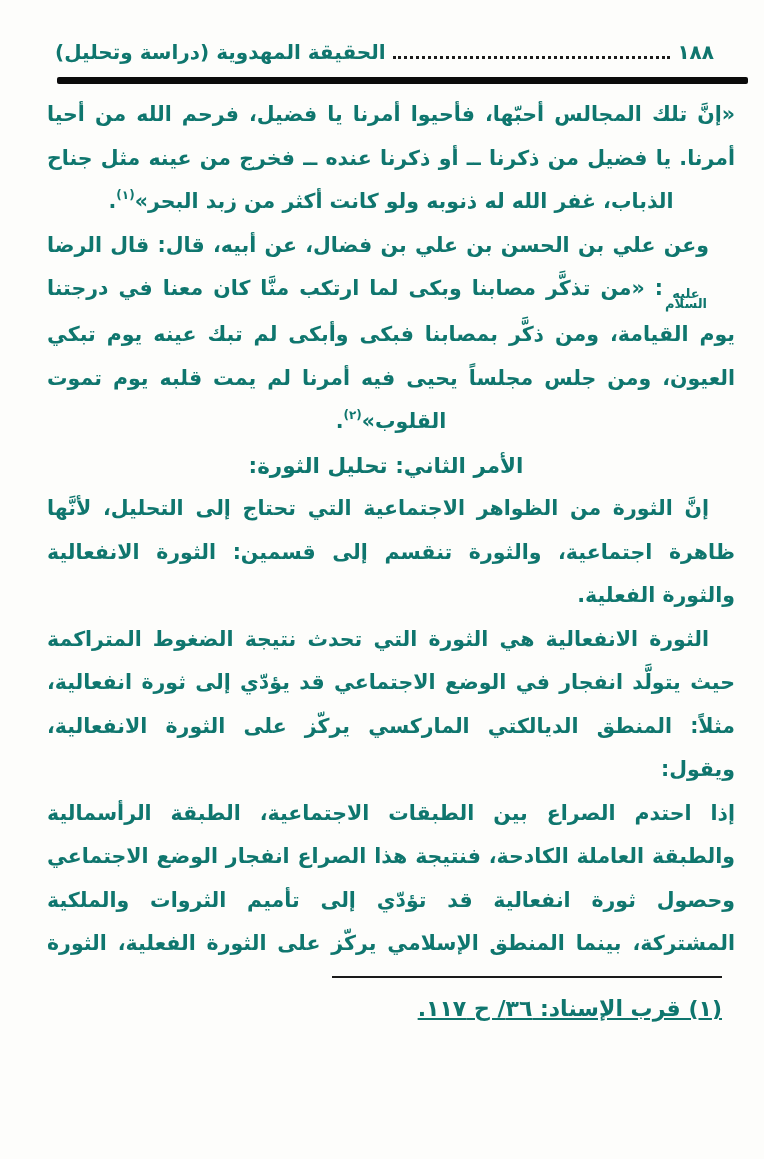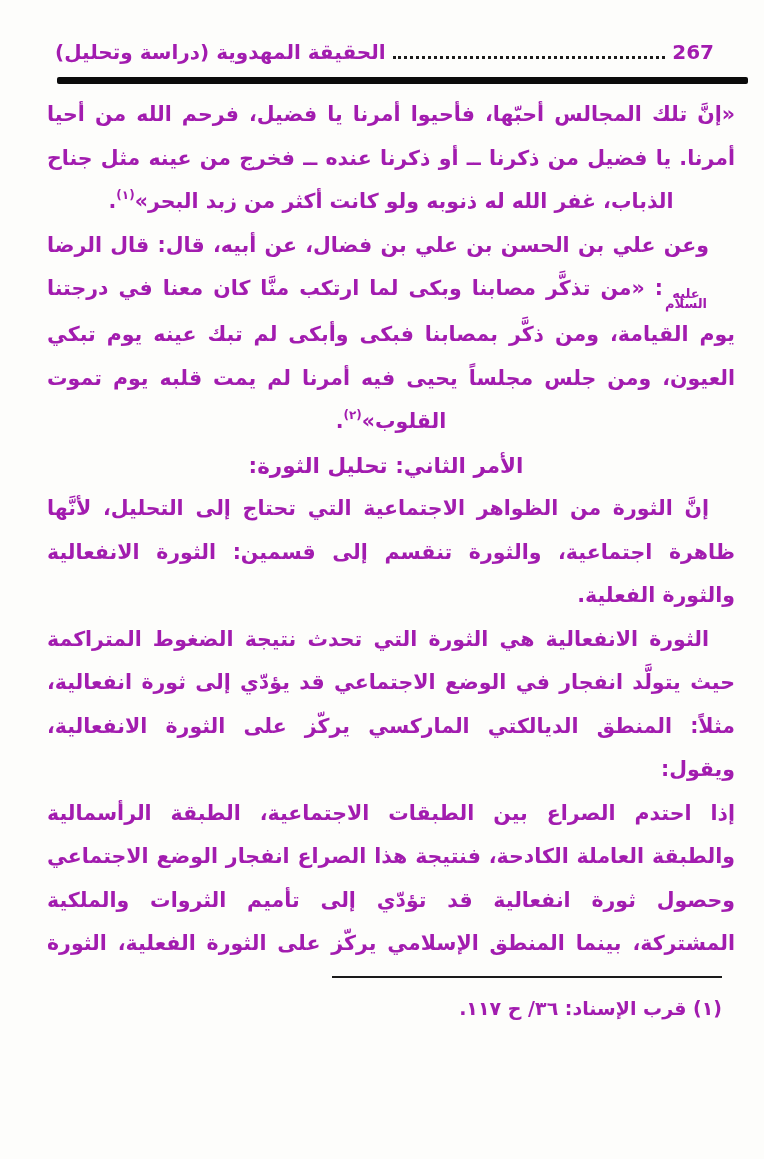--- a/index.html
+++ b/index.html
@@ -2,21 +2,21 @@
 <html lang="ar" dir="rtl"><head>
 <meta charset="utf-8">
 <style>
   html, body { margin: 0; padding: 0; background: #e8e8e6; }
   .page {
     position: relative;
     width: 764px;
     height: 1159px;
     margin: 0 auto;
     background: #fdfdfb;
-    color: #a21caf;
+    color: #0f766e;
     font-family: "DejaVu Sans", sans-serif;
     overflow: hidden;
     box-sizing: border-box;
   }
 
   
   .header {
     direction: ltr;
     display: flex;
     align-items: flex-end;
@@ -98,35 +98,36 @@
   }
   .fn-sep {
     height: 2px;
     background: #1a1a1a;
     width: 390px;
     margin-left: auto;
     margin-right: 0;
   }
   .footnote {
     margin: 0;
-    font-size: 19px;
+    font-size: 22px;
     font-weight: 700;
     line-height: 37px;
+    text-decoration: underline;
   }
   .footnote.first { margin-top: 12px; }
 </style>
 </head>
 <body>
 
 <div class="page">
 
   <div class="header">
     <span class="title">الحقيقة المهدوية (دراسة وتحليل)</span>
     <span class="leader"></span>
-    <span class="pagenum">267</span>
+    <span class="pagenum">١٨٨</span>
   </div>
 
   <div class="header-rule"></div>
 
   <div class="body">
 
     <p class="para center-last"><span>«إنَّ تلك المجالس أحبّها، فأحيوا أمرنا يا فضيل، فرحم الله من أحيا أمرنا. يا فضيل من ذكرنا ــ أو ذكرنا عنده ــ فخرج من عينه مثل جناح الذباب، غفر الله له ذنوبه ولو كانت أكثر من زبد البحر»</span><sup class="fnref">(١)</sup><span>.</span></p>
 
     <p class="para indent center-last"><span>وعن علي بن الحسن بن علي بن فضال، عن أبيه، قال: قال الرضا</span><span class="honorific">
           <span>عليه</span>

